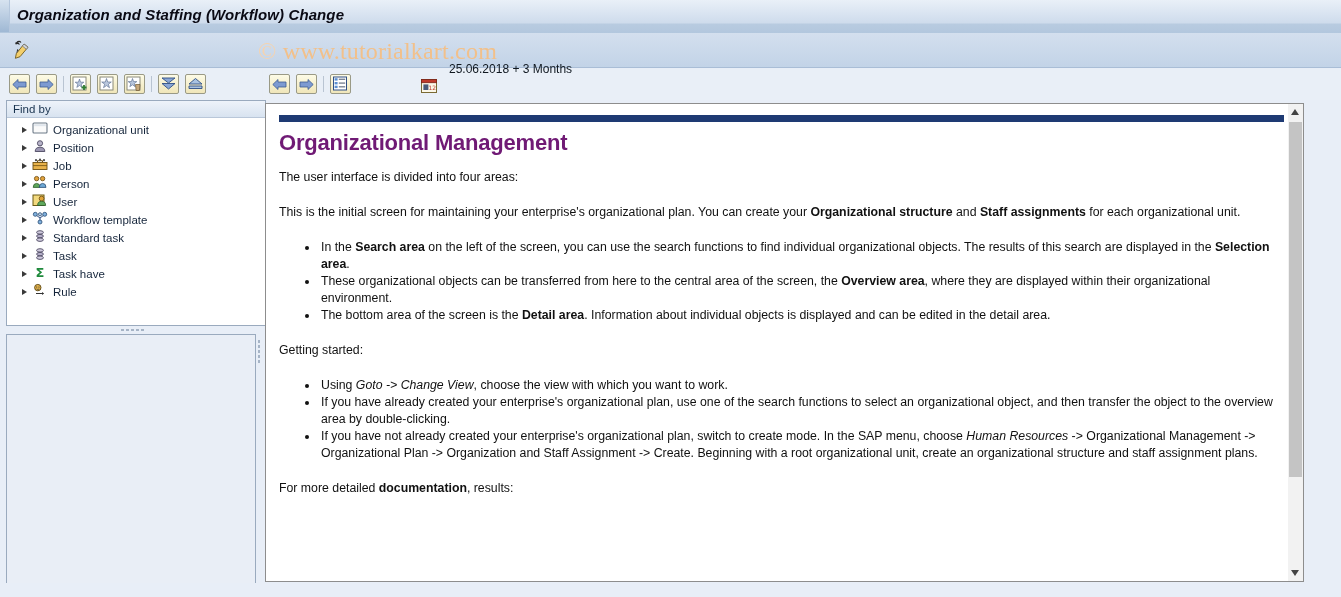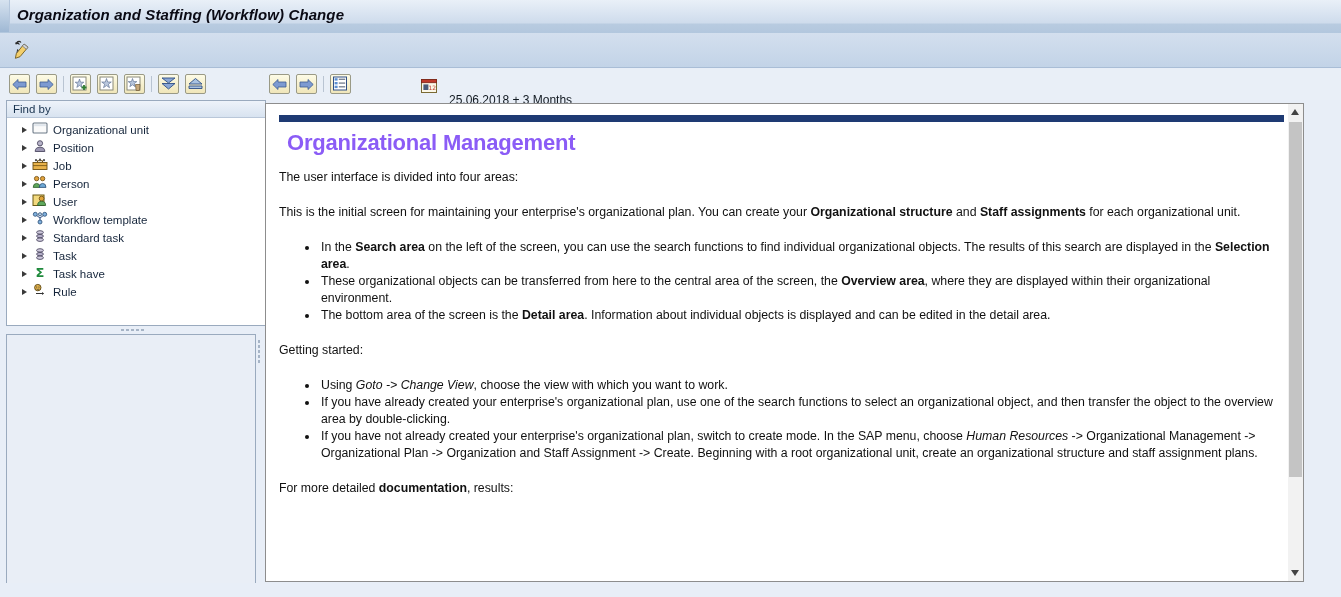--- a/index.html
+++ b/index.html
@@ -136,43 +136,43 @@
 
   
   .right-toolbar {
     position: absolute; left: 263px; top: 69px; width: 1078px; height: 31px;
     background: #e9eff7;
   }
   .date-icon {
     position: absolute; left: 420px; top: 77px; width: 18px; height: 17px;
   }
   .date-text {
-    position: absolute; left: 449px; top: 93px;
+    position: absolute; left: 449px; top: 62px;
     font-size: 12px; color: #101820; white-space: nowrap;
   }
 
   .content-frame {
     position: absolute; left: 265px; top: 103px; width: 1023px; height: 479px;
     background: #ffffff;
     border: 1px solid #8d8d8d;
     border-right: none;
     box-sizing: border-box;
     overflow: hidden;
   }
   .blue-rule {
     position: absolute; left: 13px; top: 11px; width: 1005px; height: 7px;
     background: #1e3a73;
   }
   .doc {
     position: absolute; left: 13px; top: 30px; width: 1000px;
     font-size: 12.3px; color: #111111; line-height: 17px;
   }
   .doc h1 {
-    margin: 0 0 18px 8px;
-    font-size: 22px; font-weight: bold; color: #8b5cf6; letter-spacing: -0.2px;
+    margin: 0 0 18px 0;
+    font-size: 22px; font-weight: bold; color: #701a75; letter-spacing: -0.2px;
   }
   .doc p { margin: 0 0 18px 0; }
   .doc ul {
     margin: 0 0 18px 0; padding-left: 40px; list-style: disc;
   }
   .doc li { margin: 0 0 0 0; padding-left: 2px; }
   .doc b { font-weight: bold; }
   .doc i { font-style: italic; }
 
   
@@ -222,20 +222,24 @@
     <span class="pencil-icon">
       <svg width="22" height="20" viewBox="0 0 22 20">
         <path d="M4 3 q2 -2 4 0 q-2 2 -4 0 z" fill="#2a2a2a"></path>
         <path d="M6 2 q2.5 -1.5 4 0.5" stroke="#2a2a2a" stroke-width="1.1" fill="none"></path>
         <path d="M4.5 4 q2.5 -1.5 4 0.5" stroke="#2a2a2a" stroke-width="1.1" fill="none"></path>
         <path d="M13 4 l4 3.2 l-8 9.5 l-4.6 1.6 l0.9 -4.7 z" fill="#f4cf6b" stroke="#6f5a1c" stroke-width="0.9"></path>
         <path d="M13 4 l4 3.2 l-1.7 2 l-4 -3.2 z" fill="#d0d3d8" stroke="#6b6f75" stroke-width="0.7"></path>
         <path d="M5.3 13.6 l0.9 -4.7 l1.5 1.2 z" fill="#3b3b3b"></path>
       </svg>
     </span>
+  </div>
+  <div class="watermark">
+    <span class="c">©</span>
+    <span>www.tutorialkart.com</span>
   </div>
 
   <div class="left-toolbar">
     <div class="tb-btn" style="left:9px;">
       <svg class="arrow-l" viewBox="0 0 15 11">
         <path d="M6 0.5 L6 3 L14 3 L14 8 L6 8 L6 10.5 L0.8 5.5 Z" fill="#7d9ad1" stroke="#3c5c92" stroke-width="0.8" stroke-linejoin="round"></path>
       </svg>
     </div>
     <div class="tb-btn" style="left:36px;">
       <svg class="arrow-r" viewBox="0 0 15 11">

